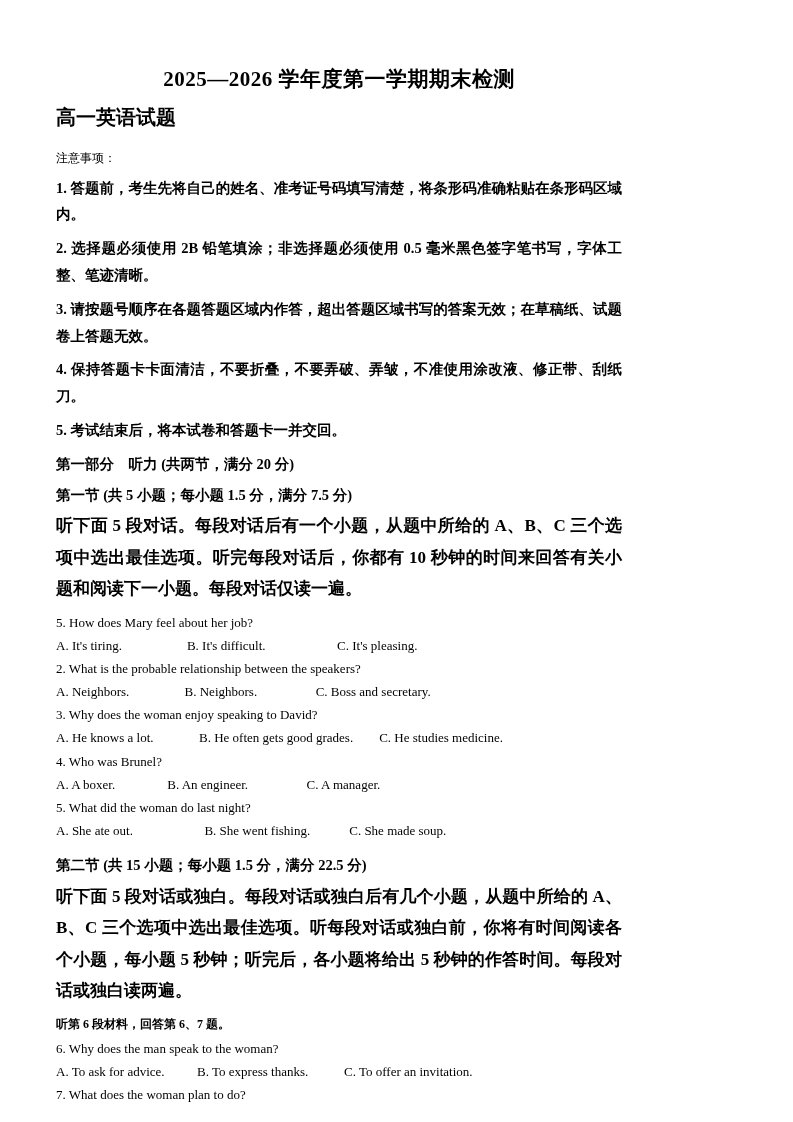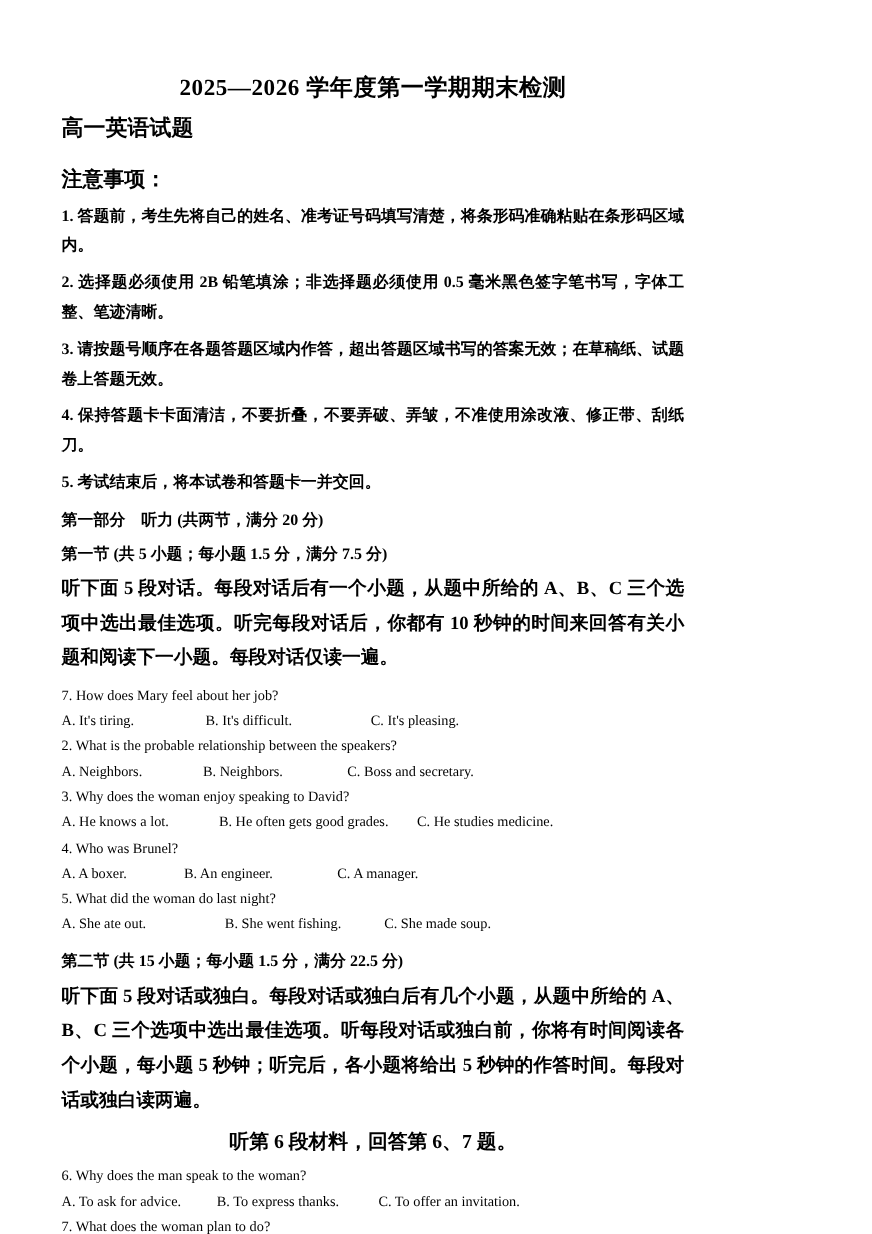--- a/index.html
+++ b/index.html
@@ -29,22 +29,22 @@
     line-height: 1.5;
   }
   .title-sub {
     text-align: left;
     font-size: 20px;
     font-weight: bold;
     margin: 0 0 18px 0;
     line-height: 1.5;
   }
   .notice-title {
-    font-size: 19px;
-    font-weight: bold;
+    font-size: 12px;
+    font-weight: normal;
     margin: 10px 0 8px 0;
   }
   .notice-item {
     font-size: 14.5px;
     font-weight: bold;
     line-height: 1.85;
     margin: 0 0 7px 0;
     text-align: justify;
   }
   .section-head {
@@ -68,25 +68,24 @@
   .opt-line {
     font-size: 13px;
     line-height: 1.78;
     margin: 0;
     white-space: pre;
   }
   .block-gap {
     height: 6px;
   }
   .sub-head {
-    font-size: 18px;
+    font-size: 12px;
     font-weight: bold;
     line-height: 1.85;
     margin: 6px 0 2px 0;
-    text-align: center;
   }
 </style>
 </head>
 <body>
 
 <div class="page">
 
   <div class="title-main">2025—2026 学年度第一学期期末检测</div>
   <div class="title-sub">高一英语试题</div>
 
@@ -94,21 +93,21 @@
   <div class="notice-item">1. 答题前，考生先将自己的姓名、准考证号码填写清楚，将条形码准确粘贴在条形码区域内。</div>
   <div class="notice-item">2. 选择题必须使用 2B 铅笔填涂；非选择题必须使用 0.5 毫米黑色签字笔书写，字体工整、笔迹清晰。</div>
   <div class="notice-item">3. 请按题号顺序在各题答题区域内作答，超出答题区域书写的答案无效；在草稿纸、试题卷上答题无效。</div>
   <div class="notice-item">4. 保持答题卡卡面清洁，不要折叠，不要弄破、弄皱，不准使用涂改液、修正带、刮纸刀。</div>
   <div class="notice-item">5. 考试结束后，将本试卷和答题卡一并交回。</div>
 
   <div class="section-head">第一部分　听力 (共两节，满分 20 分)</div>
   <div class="section-head">第一节 (共 5 小题；每小题 1.5 分，满分 7.5 分)</div>
   <div class="section-body">听下面 5 段对话。每段对话后有一个小题，从题中所给的 A、B、C 三个选项中选出最佳选项。听完每段对话后，你都有 10 秒钟的时间来回答有关小题和阅读下一小题。每段对话仅读一遍。</div>
 
-  <div class="q-line">7. How does Mary feel about her job?</div>
+  <div class="q-line">5. How does Mary feel about her job?</div>
   <div class="opt-line">A. It's tiring.                    B. It's difficult.                      C. It's pleasing.</div>
   <div class="q-line">2. What is the probable relationship between the speakers?</div>
   <div class="opt-line">A. Neighbors.                 B. Neighbors.                  C. Boss and secretary.</div>
   <div class="q-line">3. Why does the woman enjoy speaking to David?</div>
   <div class="opt-line">A. He knows a lot.              B. He often gets good grades.        C. He studies medicine.</div>
   <div class="q-line">4. Who was Brunel?</div>
   <div class="opt-line">A. A boxer.                B. An engineer.                  C. A manager.</div>
   <div class="q-line">5. What did the woman do last night?</div>
   <div class="opt-line">A. She ate out.                      B. She went fishing.            C. She made soup.</div>
 

